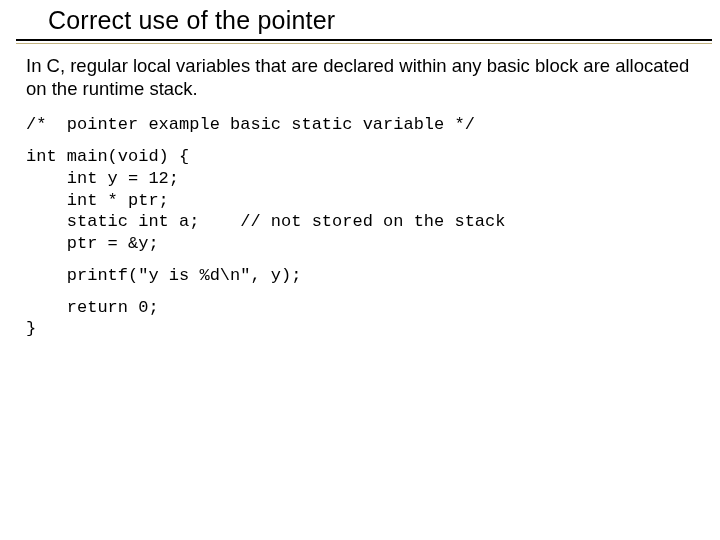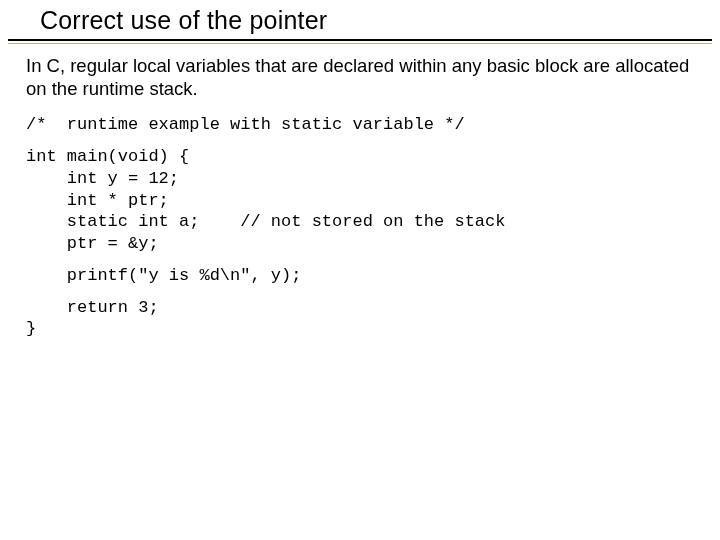--- a/index.html
+++ b/index.html
@@ -12,21 +12,21 @@
     color: #000;
     overflow: hidden;
   }
   .slide {
     box-sizing: border-box;
     width: 720px;
     height: 540px;
     padding: 0;
   }
   .title-wrap {
-    padding: 6px 0 0 0;
+    padding: 6px 0 0 8px;
   }
   .title {
     font-size: 25px;
     font-weight: 400;
     color: #000;
     padding: 0 0 4px 40px;
     letter-spacing: 0.2px;
   }
   .rule {
     height: 0;
@@ -64,23 +64,23 @@
 
   <div class="title-wrap">
     <div class="title">Correct use of the pointer</div>
     <div class="rule"></div>
     <div class="rule2"></div>
   </div>
 
   <div class="body">
     <p class="para">In C, regular local variables that are declared within any basic block are allocated on the runtime stack.</p>
 
-    <div class="code codeblock">/*  runtime example with static variable */</div>
+    <div class="code codeblock">/*  pointer example basic static variable */</div>
     <div class="code codeblock">int main(void) {
     int y = 12;
     int * ptr;
     static int a;    // not stored on the stack
     ptr = &amp;y;</div>
     <div class="code codeblock">    printf("y is %d\n", y);</div>
-    <div class="code codeblock">    return 3;
+    <div class="code codeblock">    return 0;
 }</div>
   </div>
 </div>
 
 </body></html>

